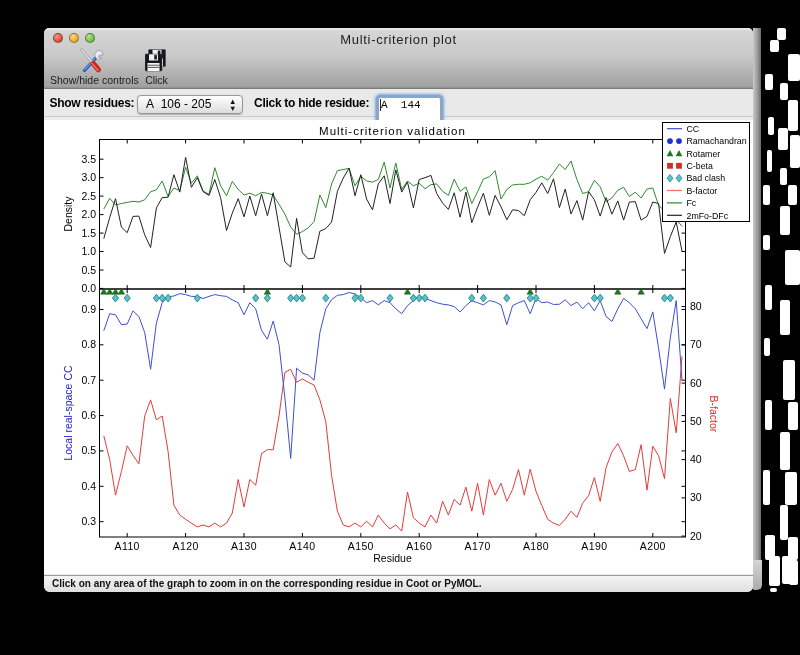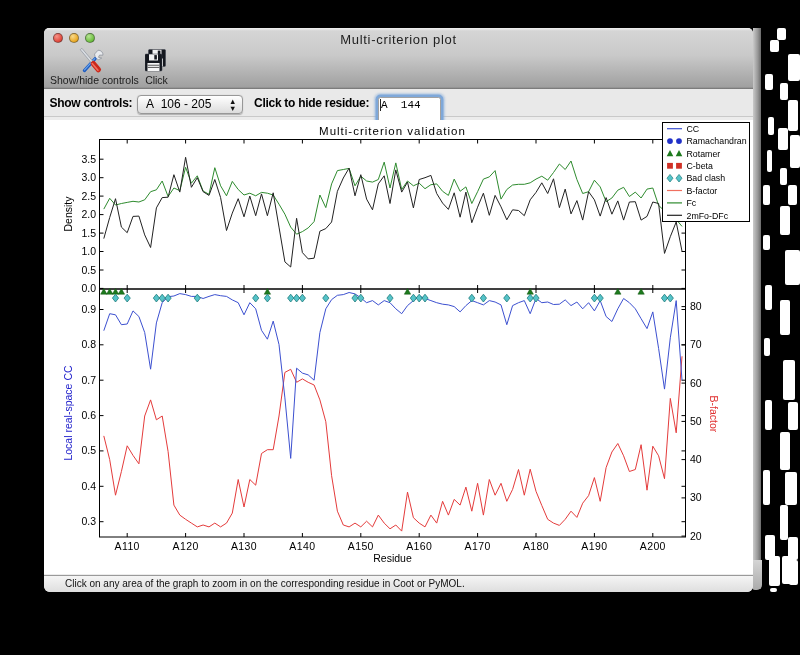--- a/index.html
+++ b/index.html
@@ -25,21 +25,21 @@
   font-size:12px; color:#000; line-height:17px; padding-left:8.5px;
   box-shadow:0 0.5px 1px rgba(0,0,0,0.25); }
 #dd .arr { position:absolute; right:5px; top:1.5px; font-size:7.5px; line-height:7px; color:#111; }
 #inp { position:absolute; left:334px; top:8.5px; width:62.5px; height:31px;
   background:#fff; border:1px solid #a2a2a2; border-radius:2.5px;
   box-shadow:0 0 0 2.5px #7fa8d9, 0 0 2px 4px rgba(127,168,217,0.45);
   font-family:"Liberation Mono", monospace; font-size:11px; line-height:15px; padding-left:1px; color:#000; }
 #figure { position:absolute; left:0; top:92.5px; width:100%; height:453.5px; background:#fff; }
 #statusbar { position:absolute; left:0; bottom:0; width:100%; height:17px;
   background:linear-gradient(#f5f5f5,#dedede); border-top:1px solid #9a9a9a;
-  font-size:10px; color:#111; line-height:16px; padding-left:21px; }
+  font-size:10px; color:#111; line-height:16px; padding-left:8px;font-weight:bold; }
 #rstrip { position:absolute; left:753px; top:27.5px; width:8px; height:561px;
   background:linear-gradient(90deg, #cacaca, #979797 60%, #6a6a6a); }
 #rstrip2 { position:absolute; left:752px; top:560px; width:10px; height:30px;
   background:linear-gradient(#d5d5d5,#ababab); border-radius:0 0 5px 3px; }
 .wb { position:absolute; background:#fff; border-radius:2px; }
 #plotsvg { position:absolute; left:0px; top:0px; }
 </style></head>
 <body>
 <div id="rstrip"></div>
 <div id="rstrip2"></div>
@@ -110,21 +110,21 @@
  <rect x="12.8" y="1.6" width="2.6" height="4.4" fill="#15181f"></rect>
  <rect x="6" y="9.5" width="12" height="8" fill="#f5f5f5"></rect>
  <rect x="6" y="11.2" width="12" height="1.1" fill="#666"></rect>
  <rect x="6" y="13.4" width="12" height="1.1" fill="#666"></rect>
 </g>
 </svg></div>
         <div class="lbl">Click</div>
       </div>
   </div>
   <div id="controls">
-    <b style="position:absolute; left:5.5px; top:7px;">Show controls:</b>
+    <b style="position:absolute; left:5.5px; top:7px;">Show residues:</b>
     <div id="dd">A&nbsp;&nbsp;106 - 205<div class="arr">▲<br>▼</div></div>
     <b style="position:absolute; left:210px; top:7px;">Click to hide residue:</b>
     <div id="inp"><span style="border-left:1px solid #222">A</span>&nbsp;&nbsp;144</div>
   </div>
   <div id="figure"></div>
   <div id="statusbar">Click on any area of the graph to zoom in on the corresponding residue in Coot or PyMOL.</div>
 </div>
 <div id="plotsvg"><svg width="800" height="655" viewBox="0 0 800 655" font-family="Liberation Sans, sans-serif">
 <text x="392.5" y="134.5" font-size="11.5" letter-spacing="1" text-anchor="middle" fill="#000">Multi-criterion validation</text>
 <rect x="99.5" y="139.5" width="586.0" height="149.5" fill="none" stroke="#000" stroke-width="1"></rect>

